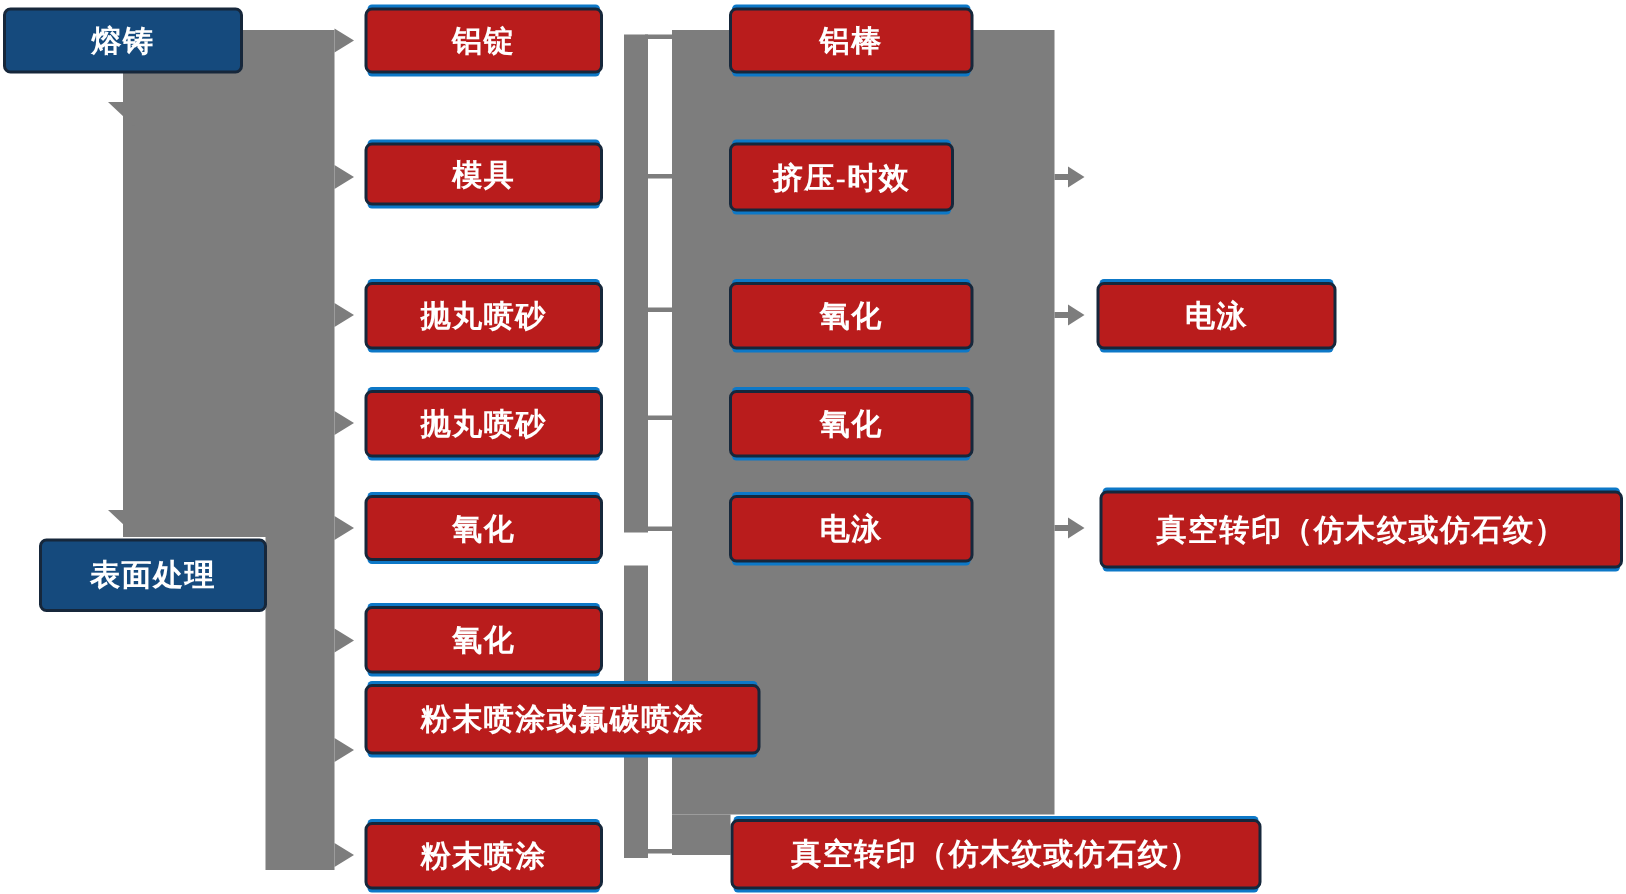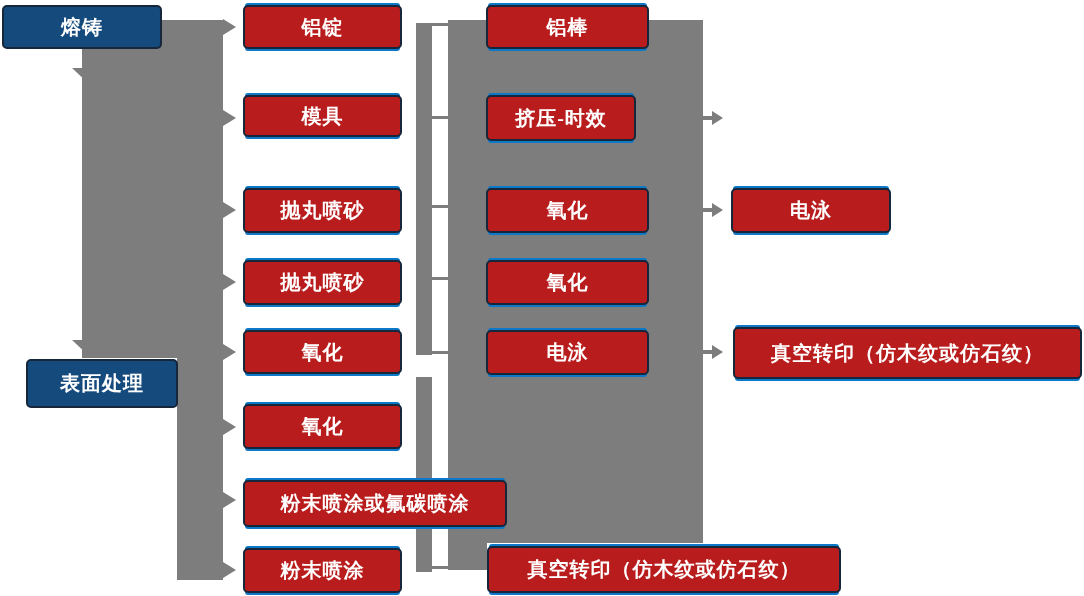--- a/index.html
+++ b/index.html
@@ -68,21 +68,21 @@
 
   <div class="node stage" style="left:2px;top:5px;width:160px;height:44px;">熔铸</div>
   <div class="node stage" style="left:2px;top:359px;width:152px;height:49px;margin-left:24px;">表面处理</div>
 
   <div class="node blue" style="left:243px;top:5px;width:159px;height:44px;">铝锭</div>
   <div class="node blue" style="left:243px;top:95px;width:159px;height:42px;">模具</div>
   <div class="node blue" style="left:243px;top:188px;width:159px;height:45px;">抛丸喷砂</div>
   <div class="node blue" style="left:243px;top:260px;width:159px;height:45px;">抛丸喷砂</div>
   <div class="node blue" style="left:243px;top:330px;width:159px;height:44px;">氧化</div>
   <div class="node blue" style="left:243px;top:404px;width:159px;height:45px;">氧化</div>
-  <div class="node blue" style="left:243px;top:480px;width:264px;height:47px;">粉末喷涂或氟碳喷涂</div>
+  <div class="node blue" style="left:243px;top:456px;width:264px;height:47px;">粉末喷涂或氟碳喷涂</div>
   <div class="node blue" style="left:486px;top:5px;width:163px;height:44px;">铝棒</div>
 
   <div class="node blue" style="left:243px;top:548px;width:159px;height:45px;">粉末喷涂</div>
   <div class="node blue" style="left:486px;top:95px;width:150px;height:46px;">挤压-时效</div>
   <div class="node blue" style="left:486px;top:188px;width:163px;height:45px;">氧化</div>
   <div class="node blue" style="left:486px;top:260px;width:163px;height:45px;">氧化</div>
   <div class="node blue" style="left:486px;top:330px;width:163px;height:45px;">电泳</div>
   <div class="node blue" style="left:487px;top:546px;width:354px;height:47px;">真空转印（仿木纹或仿石纹）</div>
 
   <div class="node blue" style="left:731px;top:188px;width:160px;height:45px;">电泳</div>

